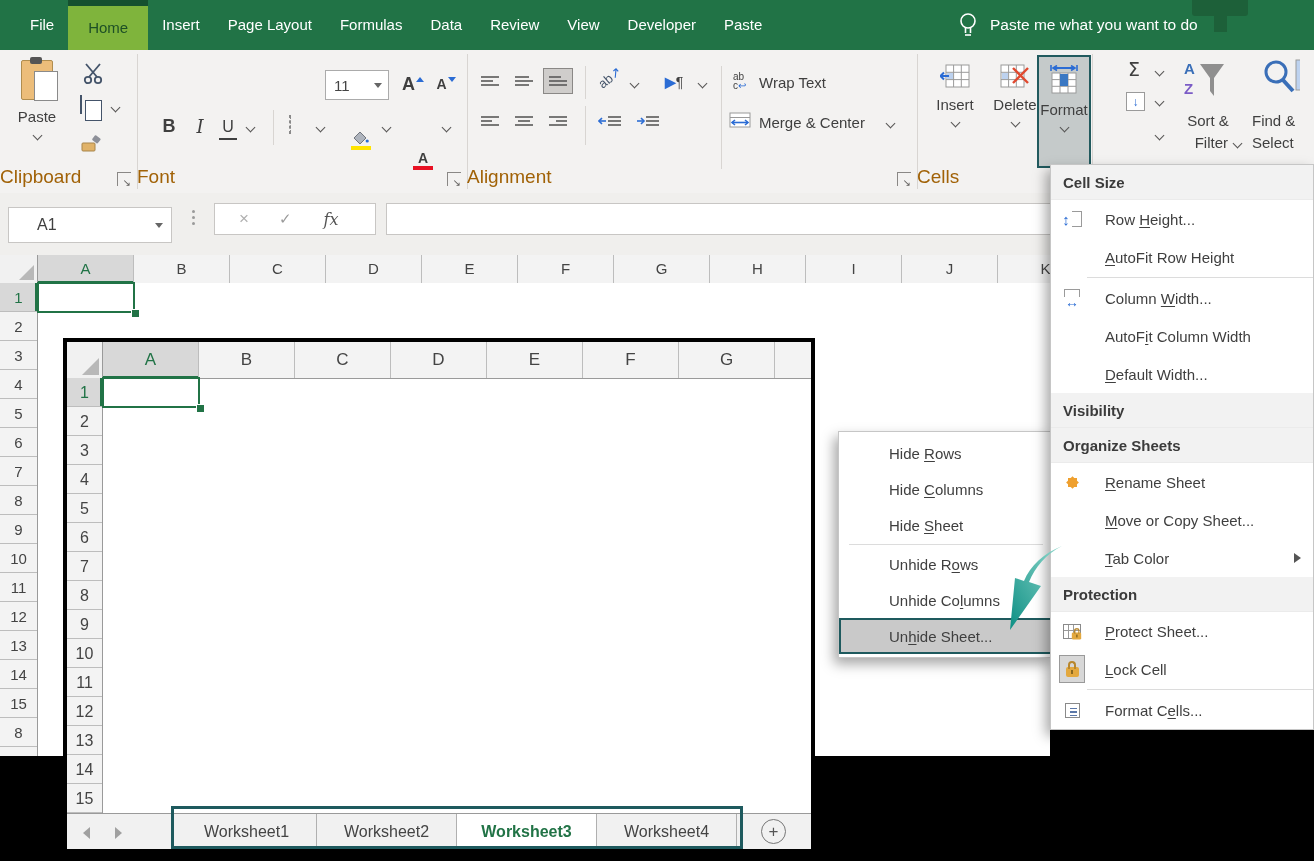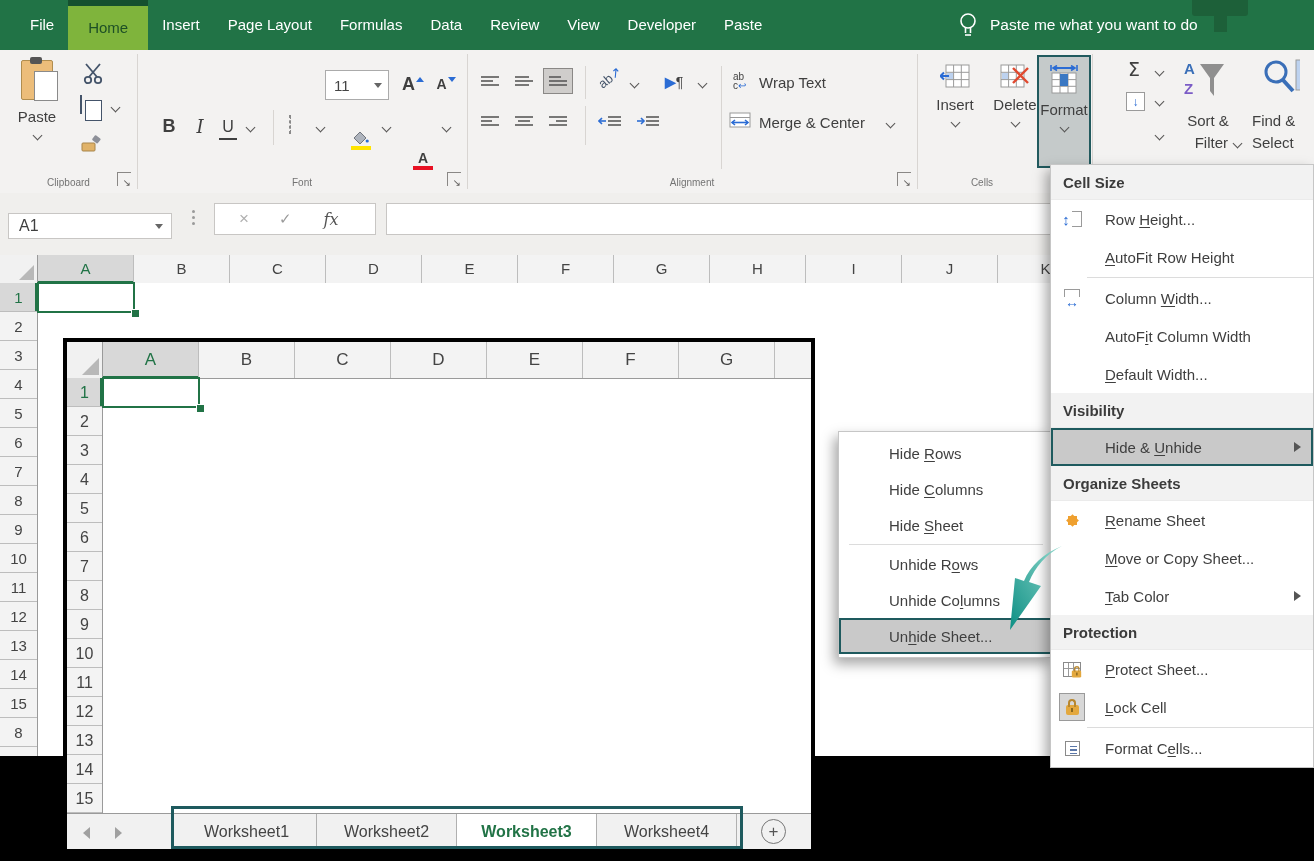--- a/index.html
+++ b/index.html
@@ -15,21 +15,21 @@
   .mtab.active{background:#7fb43c;color:#1d4f26;height:44px;line-height:44px;margin-top:6px;padding:0 20px;}
   .mtab.active::before{content:"";position:absolute;left:0;right:0;top:-6px;height:6px;background:#15502f;}
   .tellme{position:absolute;left:958px;top:0;height:50px;display:flex;align-items:center;gap:12px;color:#fff;font-size:15.5px;}
   .corner-deco{position:absolute;left:1192px;top:0;width:70px;height:34px;}
   .corner-deco i{position:absolute;background:#1d6039;}
 
   
   .ribbon{position:absolute;left:0;top:50px;width:1314px;height:143px;background:#f3f2f1;border-bottom:1px solid #d8d5d2;}
   .rgroup{position:absolute;top:0;height:143px;}
   .gdiv{position:absolute;top:4px;bottom:4px;width:1px;background:#d8d5d2;}
-  .glabel{position:absolute;bottom:5px;left:0;right:0;text-align:center;font-size:10px;color:#737373;}
+  .glabel{position:absolute;bottom:5px;left:0;right:0;font-size:19px;color:#a16207;}
   .launcher{position:absolute;bottom:7px;right:6px;width:13px;height:13px;border-left:1px solid #8a8886;border-top:1px solid #8a8886;}
   .launcher::after{content:"↘";position:absolute;right:0;bottom:-2px;font-size:10px;color:#605e5c;}
   .chev{display:inline-block;width:6px;height:6px;border-right:1.4px solid #565554;border-bottom:1.4px solid #565554;transform:rotate(45deg);}
   .dropdown-arrow{width:0;height:0;border-left:4px solid transparent;border-right:4px solid transparent;border-top:5px solid #666;}
 
   
   .paste-btn{position:absolute;left:6px;top:8px;width:62px;height:104px;display:flex;flex-direction:column;align-items:center;font-size:15px;color:#3f3f3f;}
   .pb-board{position:relative;width:30px;height:38px;background:#ecbd7a;border:1px solid #b08d4f;border-radius:2px;margin-top:2px;}
   .pb-board::before{content:"";position:absolute;left:8px;top:-4px;width:12px;height:7px;background:#555;border-radius:2px;}
   .pb-page{position:absolute;left:12px;top:10px;width:22px;height:28px;background:#fff;border:1px solid #8a8a8a;}
@@ -415,21 +415,21 @@
         <circle cx="16" cy="14" r="10" fill="none" stroke="#3a6fb8" stroke-width="3"></circle>
         <line x1="23" y1="22" x2="33" y2="33" stroke="#3a6fb8" stroke-width="4"></line>
         <rect x="36" y="2" width="8" height="30" fill="#bdd2ef" stroke="#9a9a9a"></rect>
       </svg>
       <span class="edlabel" style="left:160px;top:62px">Find &amp;</span>
       <span class="edlabel" style="left:160px;top:84px">Select</span>
     </div>
   </div>
 
   <div class="frow">
-    <div class="fbox" style="left:8px;top:20px;width:164px;height:26px;padding-left:10px">
+    <div class="fbox" style="left:8px;top:14px;width:164px;height:36px;padding-left:28px">
       <span>A1</span>
       <span class="dropdown-arrow" style="margin-left:auto;margin-right:8px"></span>
     </div>
     <div class="fdots" style="left:192px;top:17px">
         <i></i>
         <i></i>
         <i></i>
       </div>
     <div class="fbox" style="left:214px;top:10px;width:162px;height:32px">
       <span style="margin-left:24px;color:#b0b0b0;font-size:17px">×</span>
@@ -576,25 +576,20 @@
       </div>
       <div class="menu-item">
         <span class="mi-box"></span>
         <span class="mi-label">AutoF<u>i</u>t Column Width</span>
       </div>
       <div class="menu-item">
         <span class="mi-box"></span>
         <span class="mi-label"><u>D</u>efault Width...</span>
       </div>
       <div class="menu-header">Visibility</div>
-      <div class="menu-item hl">
-        <span class="mi-box"></span>
-        <span class="mi-label">Hide &amp; <u>U</u>nhide</span>
-        <span class="sub-arrow"></span>
-      </div>
       <div class="menu-header">Organize Sheets</div>
       <div class="menu-item">
         <span class="mi-box">
           <span class="sparkle"></span>
         </span>
         <span class="mi-label"><u>R</u>ename Sheet</span>
       </div>
       <div class="menu-item">
         <span class="mi-box"></span>
         <span class="mi-label"><u>M</u>ove or Copy Sheet...</span>

